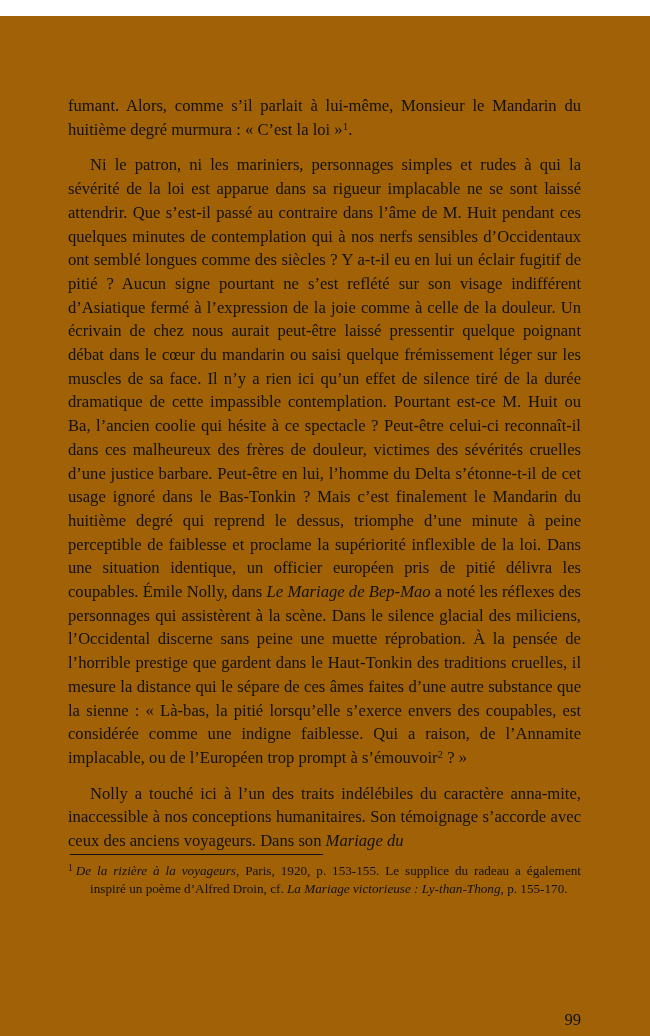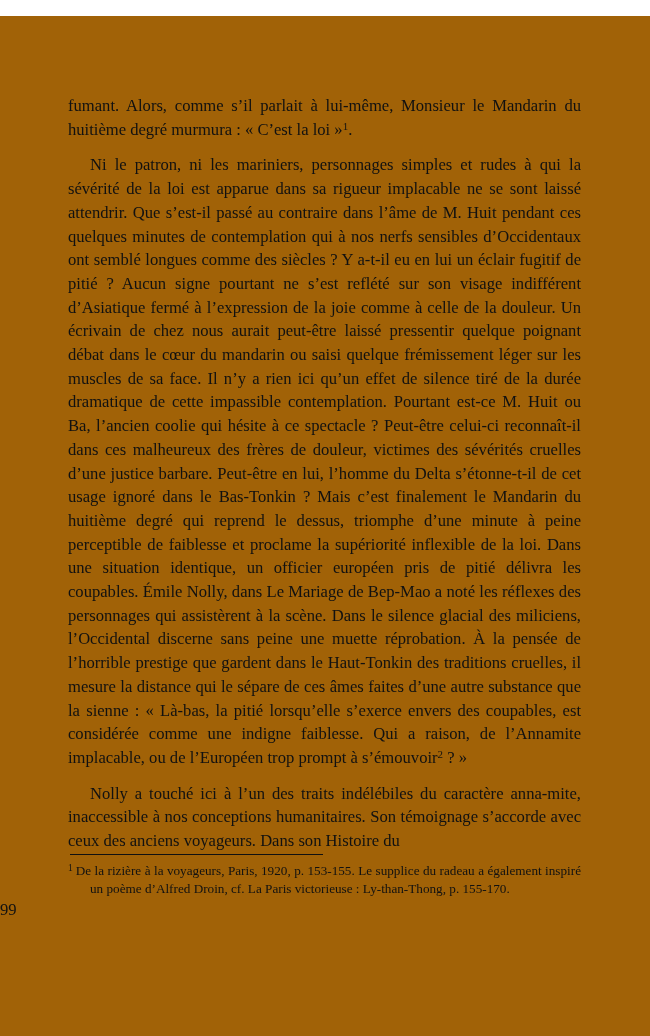--- a/index.html
+++ b/index.html
@@ -36,21 +36,21 @@
     text-justify: inter-word;
     hyphens: none;
     color: #111111;
   }
   p.body-par.indent {
     text-indent: 22px;
   }
   p.body-par + p.body-par {
     margin-top: 12px;
   }
-  .it { }
+  .it { font-style: italic; }
   sup.fn-ref {
     font-size: 0.66em;
     vertical-align: 0.45em;
     line-height: 0;
   }
   .footnote-area {
     position: absolute;
     left: 68px;
     top: 838px;
     width: 513px;
@@ -78,39 +78,39 @@
   }
   .footnote .fn-num {
     font-size: 0.72em;
     vertical-align: 0.42em;
     line-height: 0;
     margin-right: 3px;
   }
   .folio {
     position: absolute;
     left: 0;
-    top: 884px;
+    top: 994px;
     width: 581px;
-    text-align: left;
+    text-align: right;
     font-size: 16.6px;
     line-height: 20px;
     color: #111111;
   }
 </style>
 </head>
 <body>
 
 <div class="page">
 
   <div class="text-column">
     <p class="body-par tight">fumant. Alors, comme s’il parlait à lui-même, Monsieur le Mandarin du huitième degré murmura : « C’est la loi »<sup class="fn-ref">1</sup>.</p>
     <p class="body-par indent">Ni le patron, ni les mariniers, personnages simples et rudes à qui la sévérité de la loi est apparue dans sa rigueur implacable ne se sont laissé attendrir. Que s’est-il passé au contraire dans l’âme de M. Huit pendant ces quelques minutes de contemplation qui à nos nerfs sensibles d’Occidentaux ont semblé longues comme des siècles ? Y a-t-il eu en lui un éclair fugitif de pitié ? Aucun signe pourtant ne s’est reflété sur son visage indifférent d’Asiatique fermé à l’expression de la joie comme à celle de la douleur. Un écrivain de chez nous aurait peut-être laissé pressentir quelque poignant débat dans le cœur du mandarin ou saisi quelque frémissement léger sur les muscles de sa face. Il n’y a rien ici qu’un effet de silence tiré de la durée dramatique de cette impassible contemplation. Pourtant est-ce M. Huit ou Ba, l’ancien coolie qui hésite à ce spectacle ? Peut-être celui-ci reconnaît-il dans ces malheureux des frères de douleur, victimes des sévérités cruelles d’une justice barbare. Peut-être en lui, l’homme du Delta s’étonne-t-il de cet usage ignoré dans le Bas-Tonkin ? Mais c’est finalement le Mandarin du huitième degré qui reprend le dessus, triomphe d’une minute à peine perceptible de faiblesse et proclame la supériorité inflexible de la loi. Dans une situation identique, un officier européen pris de pitié délivra les coupables. Émile Nolly, dans <span class="it">Le Mariage de Bep-Mao</span> a noté les réflexes des personnages qui assistèrent à la scène. Dans le silence glacial des miliciens, l’Occidental discerne sans peine une muette réprobation. À la pensée de l’horrible prestige que gardent dans le Haut-Tonkin des traditions cruelles, il mesure la distance qui le sépare de ces âmes faites d’une autre substance que la sienne : « Là-bas, la pitié lorsqu’elle s’exerce envers des coupables, est considérée comme une indigne faiblesse. Qui a raison, de l’Annamite implacable, ou de l’Européen trop prompt à s’émouvoir<sup class="fn-ref">2</sup> ? »</p>
-    <p class="body-par indent tight">Nolly a touché ici à l’un des traits indélébiles du caractère anna-mite, inaccessible à nos conceptions humanitaires. Son témoignage s’accorde avec ceux des anciens voyageurs. Dans son <span class="it">Histoire du</span></p>
+    <p class="body-par indent tight">Nolly a touché ici à l’un des traits indélébiles du caractère anna-mite, inaccessible à nos conceptions humanitaires. Son témoignage s’accorde avec ceux des anciens voyageurs. Dans son <span class="it">Mariage du</span></p>
   </div>
 
   <div class="footnote-area">
     <hr class="fn-rule">
-    <p class="footnote"><span class="fn-num">1</span><span class="it">De la rizière à la voyageurs</span>, Paris, 1920, p. 153-155. Le supplice du radeau a également inspiré un poème d’Alfred Droin, cf. <span class="it">La Paris victorieuse : Ly-than-Thong</span>, p. 155-170.</p>
+    <p class="footnote"><span class="fn-num">1</span><span class="it">De la rizière à la voyageurs</span>, Paris, 1920, p. 153-155. Le supplice du radeau a également inspiré un poème d’Alfred Droin, cf. <span class="it">La Mariage victorieuse : Ly-than-Thong</span>, p. 155-170.</p>
   </div>
 
   <div class="folio">99</div>
 
 </div>
 
 </body></html>

